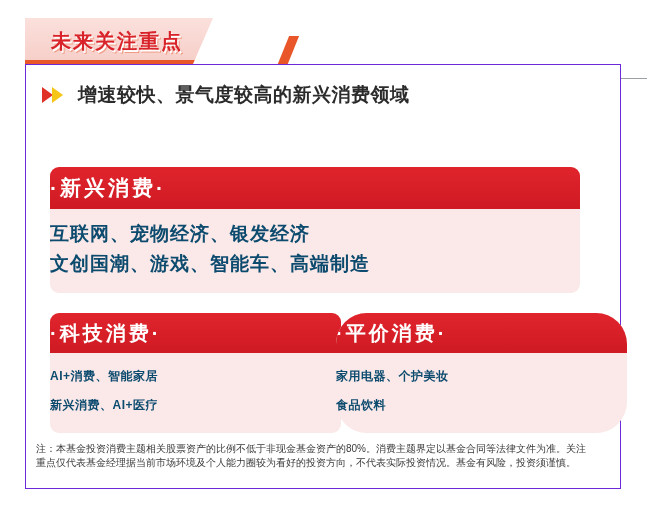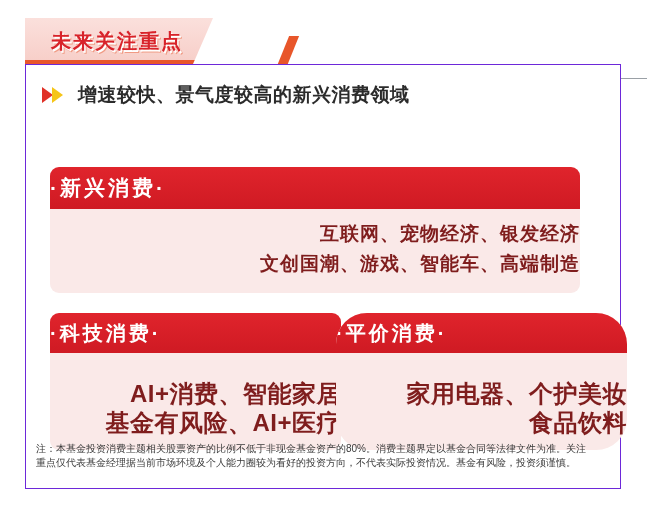--- a/index.html
+++ b/index.html
@@ -121,22 +121,22 @@
     overflow: hidden;
   }
   .card-head {
     background: linear-gradient(180deg, #e0242c 0%, #cf1a23 100%);
     text-align: left;
     color: #ffffff;
     font-weight: bold;
     white-space: nowrap;
   }
   .card-body {
-    text-align: right;
-    color: #7f1d1d;
+    text-align: left;
+    color: #0c4a6e;
     font-weight: bold;
   }
   .card-body div { white-space: nowrap; }
 
   .card-wide {
     position: absolute;
     left: 24px;
     top: 102px;
     width: 530px;
   }
@@ -160,22 +160,22 @@
   }
   .card-left  { left: 24px; }
   .card-right { left: 310px; border-radius: 31px; }
   .card-small .card-head {
     height: 40px;
     line-height: 40px;
     font-size: 20px;
     letter-spacing: 3px;
   }
   .card-small .card-body {
-    padding: 26px 0 13px;
-    font-size: 24px;
+    padding: 9px 0 13px;
+    font-size: 12px;
     line-height: 29px;
     letter-spacing: .5px;
   }
 
   
   .footnote {
     position: absolute;
     left: 10px;
     top: 377px;
     width: 570px;
@@ -210,21 +210,21 @@
     <div class="card-body">
       <div>互联网、宠物经济、银发经济</div>
       <div>文创国潮、游戏、智能车、高端制造</div>
     </div>
   </div>
 
   <div class="card card-small card-left">
     <div class="card-head">·科技消费·</div>
     <div class="card-body">
       <div>AI+消费、智能家居</div>
-      <div>基金有风险、AI+医疗</div>
+      <div>新兴消费、AI+医疗</div>
     </div>
   </div>
 
   <div class="card card-small card-right">
     <div class="card-head">·平价消费·</div>
     <div class="card-body">
       <div>家用电器、个护美妆</div>
       <div>食品饮料</div>
     </div>
   </div>

